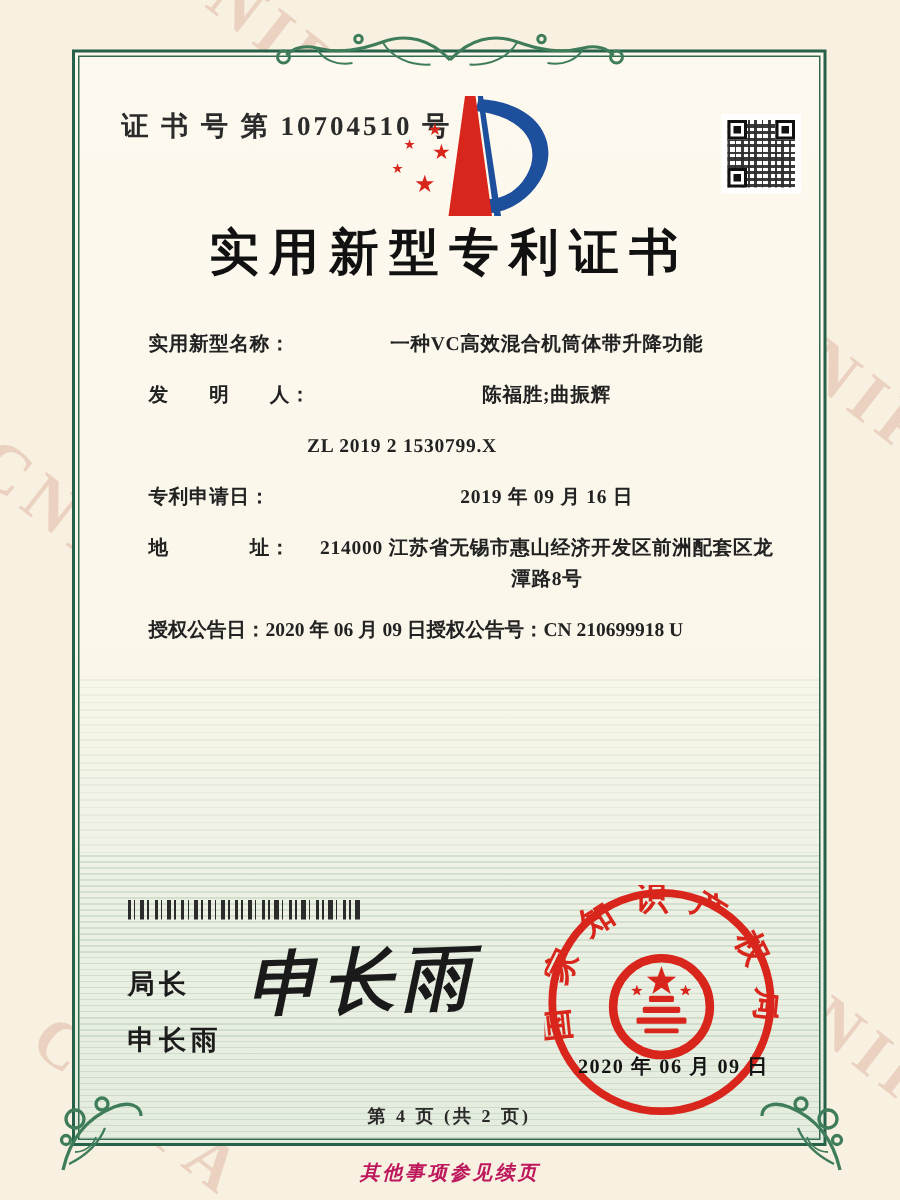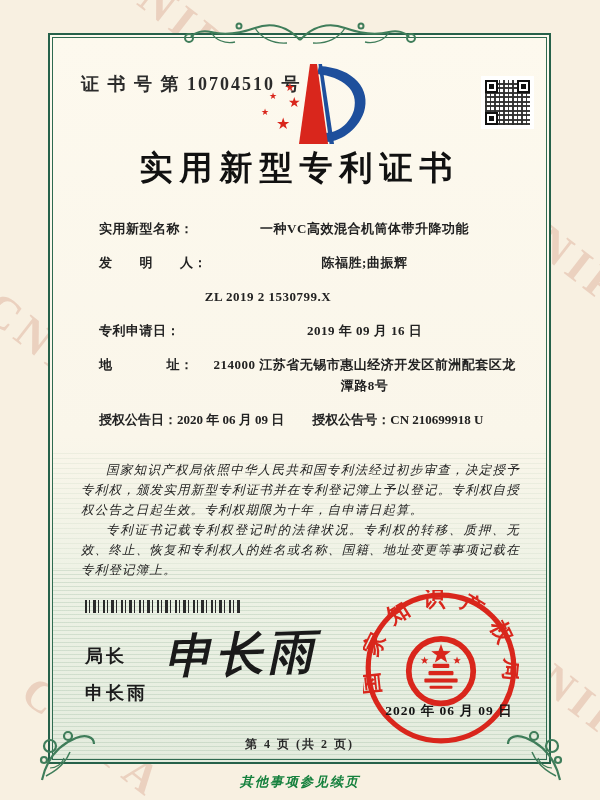--- a/index.html
+++ b/index.html
@@ -86,21 +86,21 @@
     text-align:center; font-size:33px; font-weight:700;
     letter-spacing:7px; color:#111;
   }
   
   .fields { position:absolute; left:46px; right:24px; top:180px; font-size:13px; font-weight:600; color:#222; }
   .frow { display:flex; margin-bottom:13px; line-height:21px; letter-spacing:0.5px; }
   .flabel { width:108px; flex:0 0 108px; white-space:nowrap; }
   .fvalue { flex:1; max-width:338px;text-align:center; }
   .frow-dual { display:flex; line-height:21px;font-family:Liberation Serif, serif; }
   .frow-dual .pair { display:flex; }
-  .frow-dual .pair.second { margin-left:28px; }
+  .frow-dual .pair.second { }
   
   .paras {
     position:absolute; left:28px; right:26px; top:422px;
     font-size:12.5px; line-height:20px; letter-spacing:1.2px;
     font-style:italic; color:#222; text-align:justify;
   }
   .paras p { text-indent:2em; }
   
   .barcode {
     position:absolute; left:32px; top:562px; width:156px; height:13px;
@@ -122,21 +122,21 @@
   .seal-date {
     position:absolute; left:316px; top:664px; width:160px; text-align:center;
     font-size:13.5px; font-weight:700; letter-spacing:1px; color:#141414; z-index:4;
   }
   .page-info {
     position:absolute; left:0; right:0; top:698px; text-align:center;
     font-size:12px; font-weight:600; letter-spacing:2px; color:#2a2a2a;
   }
   .cont-note {
     position:absolute; left:0; right:0; top:773px; text-align:center;
-    font-size:13px; font-weight:600; font-style:italic; letter-spacing:2px; color:#15803d;
+    font-size:13px; font-weight:600; font-style:italic; letter-spacing:2px; color:#be185d;
     z-index:2;
   }
 </style>
 </head>
 <body>
 
 <span class="wm wm1">CNIPA</span>
 <span class="wm wm2">CNIPA</span>
 <span class="wm wm3">CNIPA</span>
 <span class="wm wm4">CNIPA</span>
@@ -236,24 +236,20 @@
           <span>授权公告日：</span>
           <span>2020 年 06 月 09 日</span>
         </span>
         <span class="pair second">
           <span>授权公告号：</span>
           <span>CN 210699918 U</span>
         </span>
       </div>
     </div>
 
-    <div class="paras">
-      <p>国家知识产权局依照中华人民共和国专利法经过初步审查，决定授予专利权，颁发实用新型专利证书并在专利登记簿上予以登记。专利权自授权公告之日起生效。专利权期限为十年，自申请日起算。</p>
-      <p>专利证书记载专利权登记时的法律状况。专利权的转移、质押、无效、终止、恢复和专利权人的姓名或名称、国籍、地址变更等事项记载在专利登记簿上。</p>
-    </div>
 
     <div class="barcode"></div>
 
     <div class="signer">
       <div>局长</div>
       <div>申长雨</div>
     </div>
 
     <div class="signature">申长雨</div>
 

